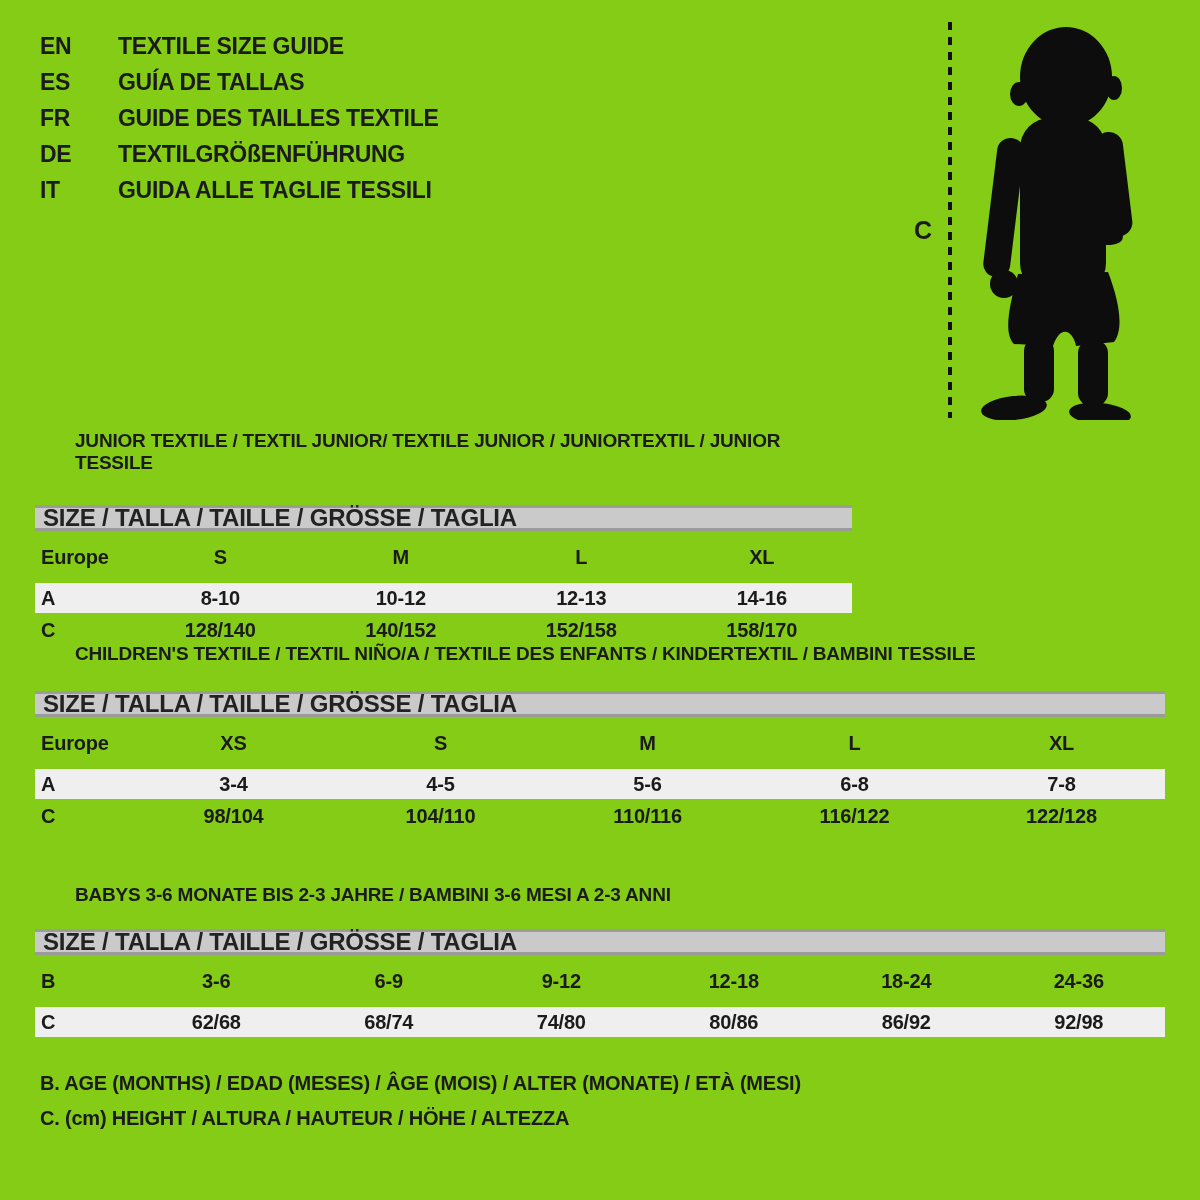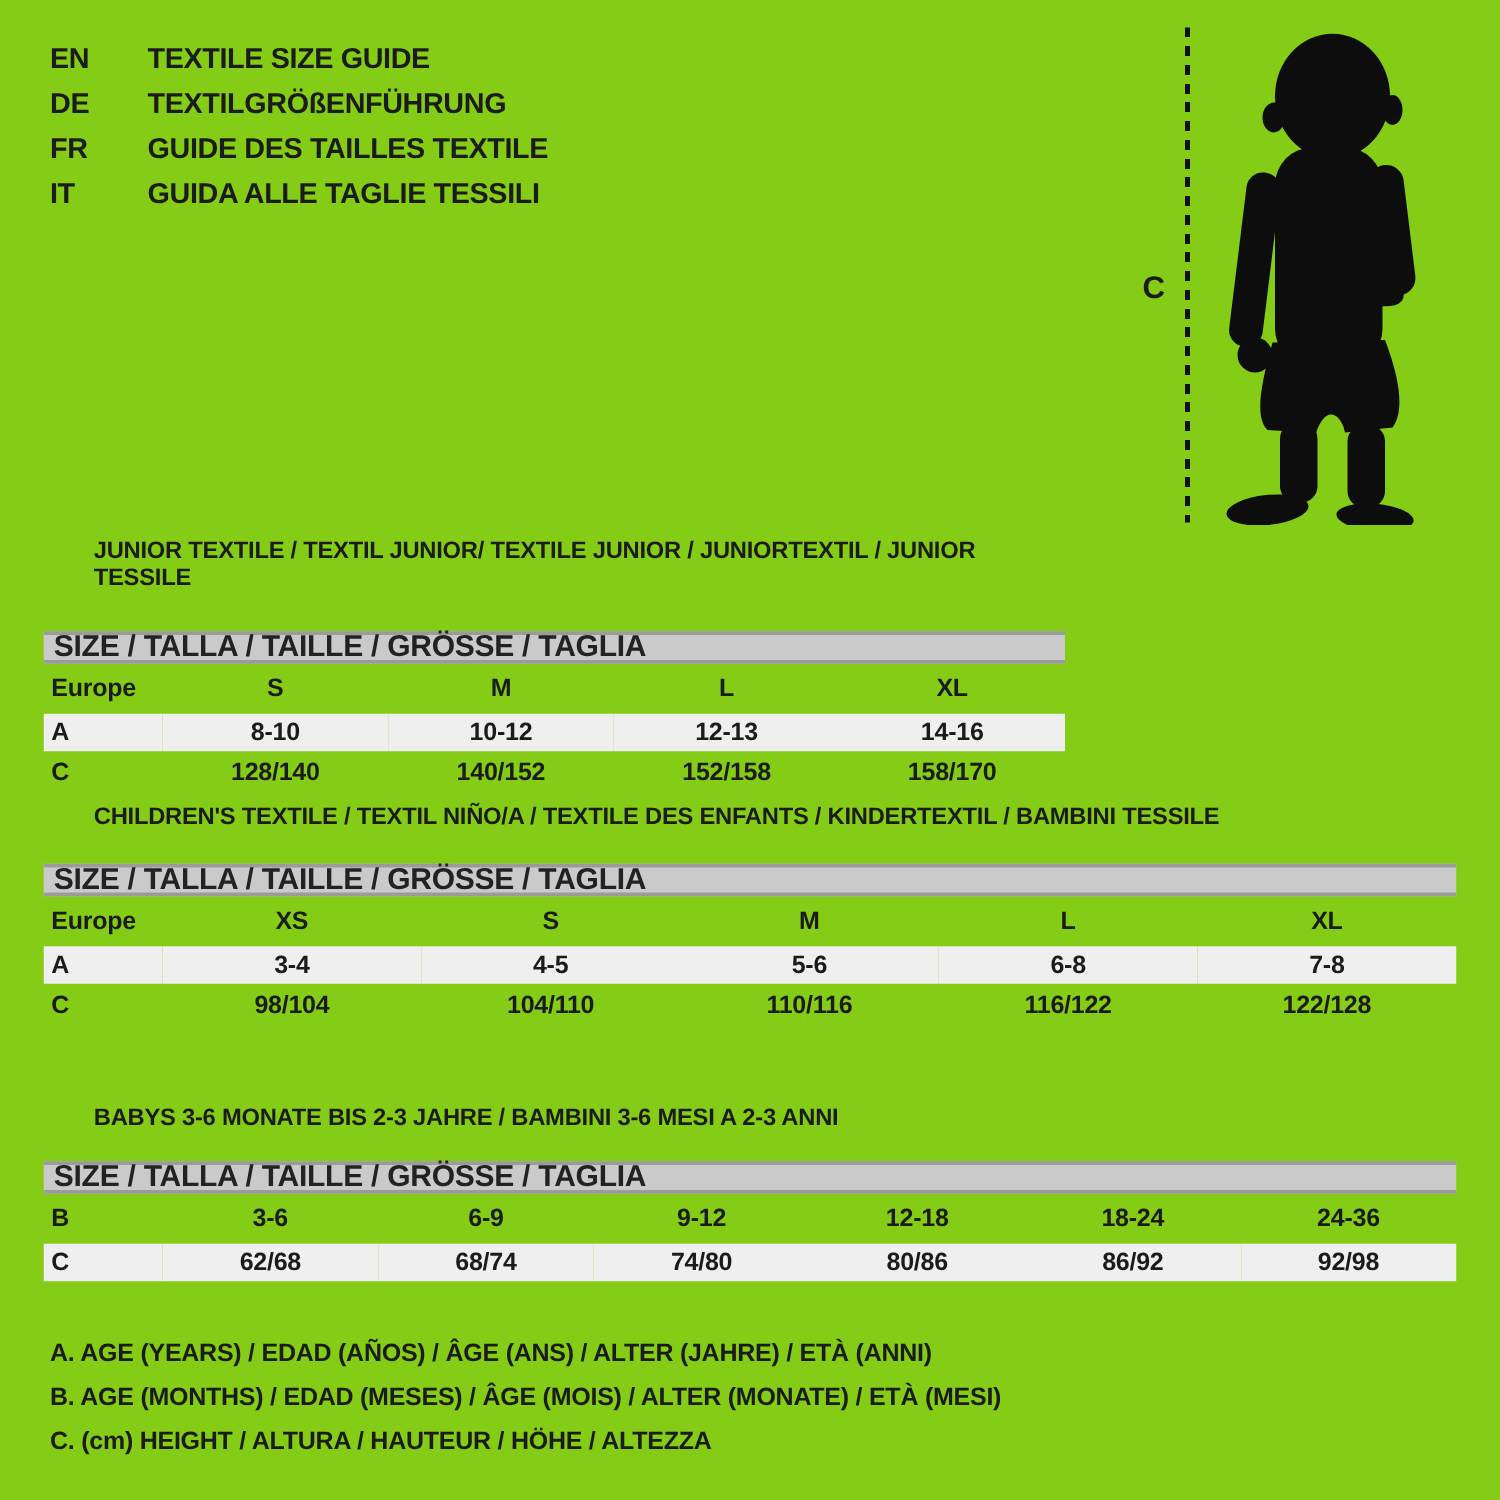--- a/index.html
+++ b/index.html
@@ -40,46 +40,50 @@
     font-size:24px; font-weight:700; letter-spacing:-0.2px;
     line-height:20px; padding-left:8px; color:#222;
   }
   table.size-table { width:100%; border-collapse:collapse; table-layout:fixed; }
   table.size-table td {
     font-size:20px; font-weight:700; letter-spacing:-0.2px;
     text-align:center; vertical-align:middle; padding:0;
   }
   table.size-table td.lbl { text-align:left; padding-left:6px; }
   col.c-label { width:95px; }
-  tr.r-hdr  { height:40px; }
+  tr.r-hdr  { height:52px; }
   tr.r-mid  { height:30px; }
   tr.r-last { height:35px; }
   tr.shaded { background:#efefef; }
 
   
   .legend { position:absolute; left:40px; top:1066px; }
   .legend-line { font-size:20px; font-weight:700; letter-spacing:-0.2px; line-height:35px; }
 </style>
 </head>
 <body>
 
 <div class="page">
 
   <header class="lang-block">
     <div class="lang-row">
       <span class="lang-code">EN</span>
       <span class="lang-title">TEXTILE SIZE GUIDE</span>
     </div>
     <div class="lang-row">
+      <span class="lang-code">ES</span>
+      <span class="lang-title">GUÍA DE TALLAS</span>
+    </div>
+    <div class="lang-row">
+      <span class="lang-code">FR</span>
+      <span class="lang-title">GUIDE DES TAILLES TEXTILE</span>
+    </div>
+    <div class="lang-row">
       <span class="lang-code">DE</span>
       <span class="lang-title">TEXTILGRÖßENFÜHRUNG</span>
-    </div>
-    <div class="lang-row">
-      <span class="lang-code">FR</span>
-      <span class="lang-title">GUIDE DES TAILLES TEXTILE</span>
     </div>
     <div class="lang-row">
       <span class="lang-code">IT</span>
       <span class="lang-title">GUIDA ALLE TAGLIE TESSILI</span>
     </div>
   </header>
 
   <div class="figure">
     <span class="measure-label">C</span>
     <div class="dashed-line"></div>
@@ -213,18 +217,17 @@
         <td>74/80</td>
         <td>80/86</td>
         <td>86/92</td>
         <td>92/98</td>
       </tr>
     </tbody>
       </table>
   </section>
 
   <footer class="legend">
-    <div class="legend-line">A. AGE (YEARS) / EDAD (AÑOS) / ÂGE (ANS) / ALTER (JAHRE) / ETÀ (ANNI)</div>
     <div class="legend-line">B. AGE (MONTHS) / EDAD (MESES) / ÂGE (MOIS) / ALTER (MONATE) / ETÀ (MESI)</div>
     <div class="legend-line">C. (cm) HEIGHT / ALTURA / HAUTEUR / HÖHE / ALTEZZA</div>
   </footer>
 
 </div>
 
 </body></html>

